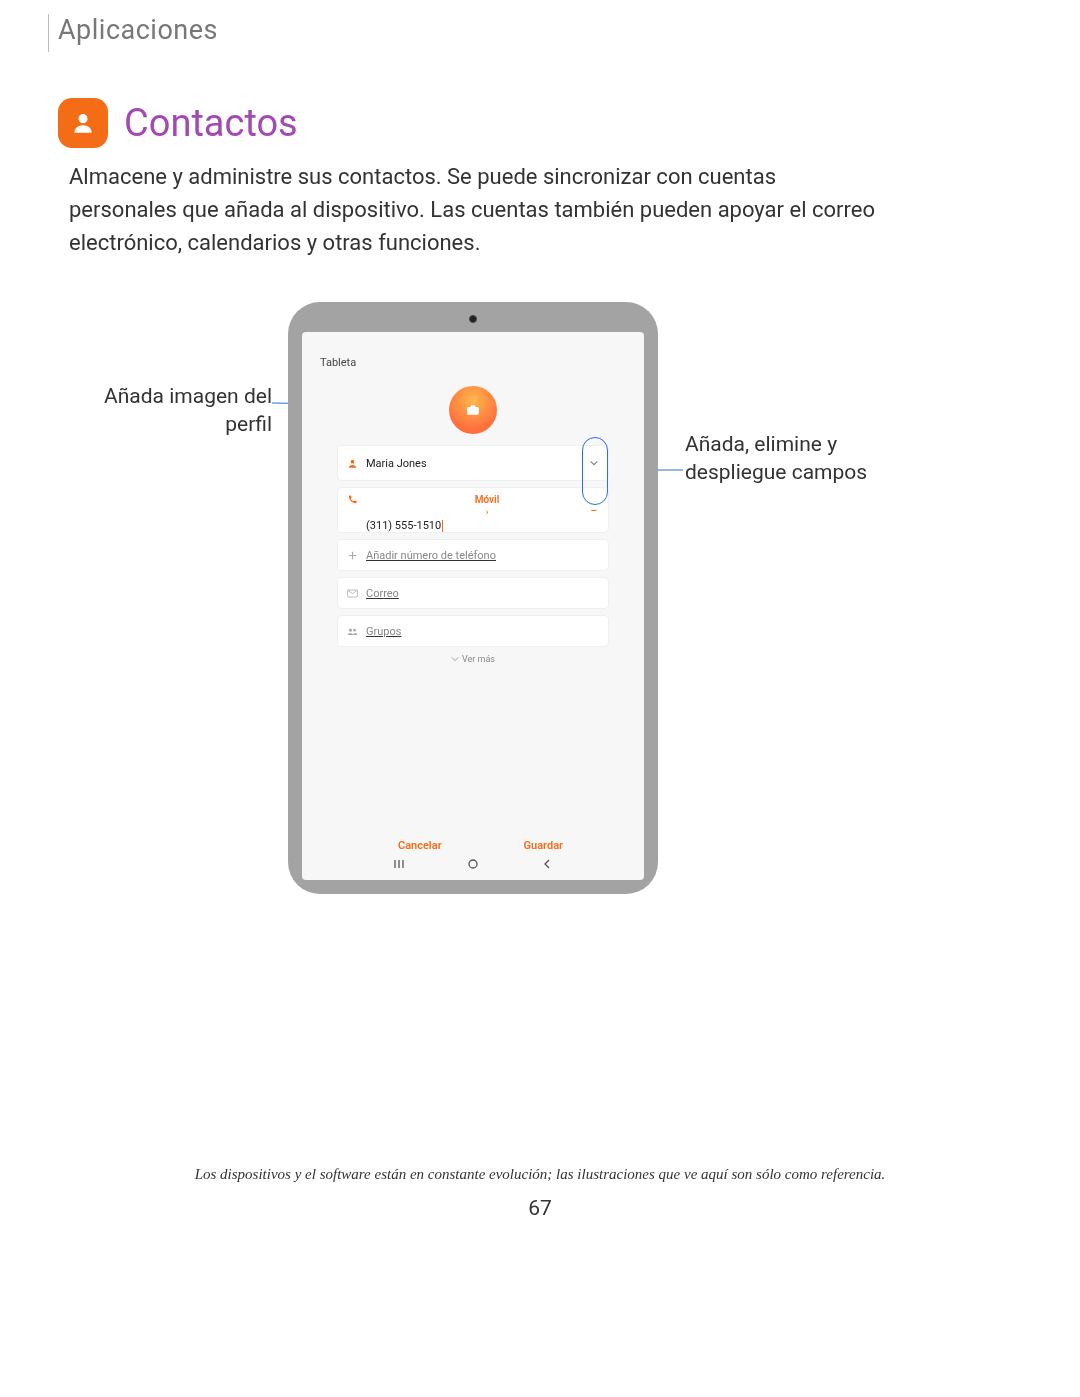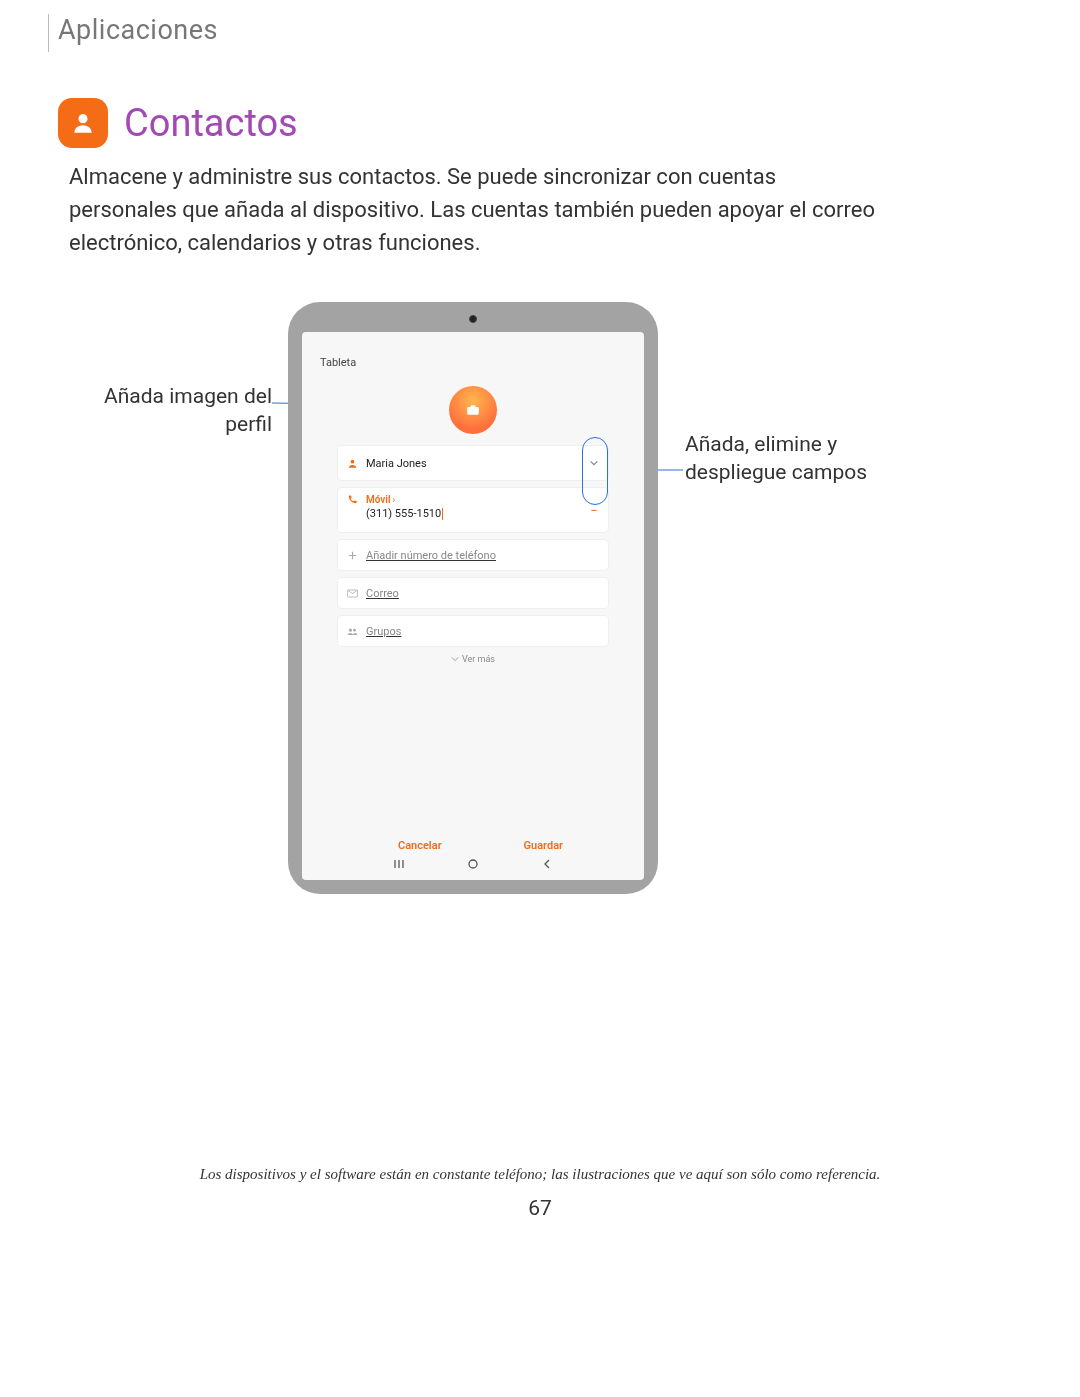--- a/index.html
+++ b/index.html
@@ -142,20 +142,21 @@
   .row-icon svg { width: 11px; height: 11px; }
   .row-content { flex: 1; font-size: 11px; color: #222; }
   .row-content.placeholder { color: #888; }
   .phone-type {
     color: #f56c16;
     font-size: 10px;
     font-weight: 600;
     display: flex;
     align-items: center;
     gap: 2px;
+    flex-direction: column;
   }
   .phone-type-chev { font-size: 9px; }
   .phone-number {
     font-size: 11px;
     color: #222;
     margin-top: 2px;
   }
   .cursor {
     display: inline-block;
     width: 1px;
@@ -396,14 +397,14 @@
         <span><svg viewBox="0 0 12 12">
               <path d="M8 2L4 6l4 4" stroke-width="1.3"></path>
             </svg></span>
       </div>
     </div>
   </div>
 </div>
 
 <div class="callout-oval"></div>
 
-<div class="footnote">Los dispositivos y el software están en constante teléfono; las ilustraciones que ve aquí son sólo como referencia.</div>
+<div class="footnote">Los dispositivos y el software están en constante evolución; las ilustraciones que ve aquí son sólo como referencia.</div>
 <div class="page-number">67</div>
 
 </body></html>

